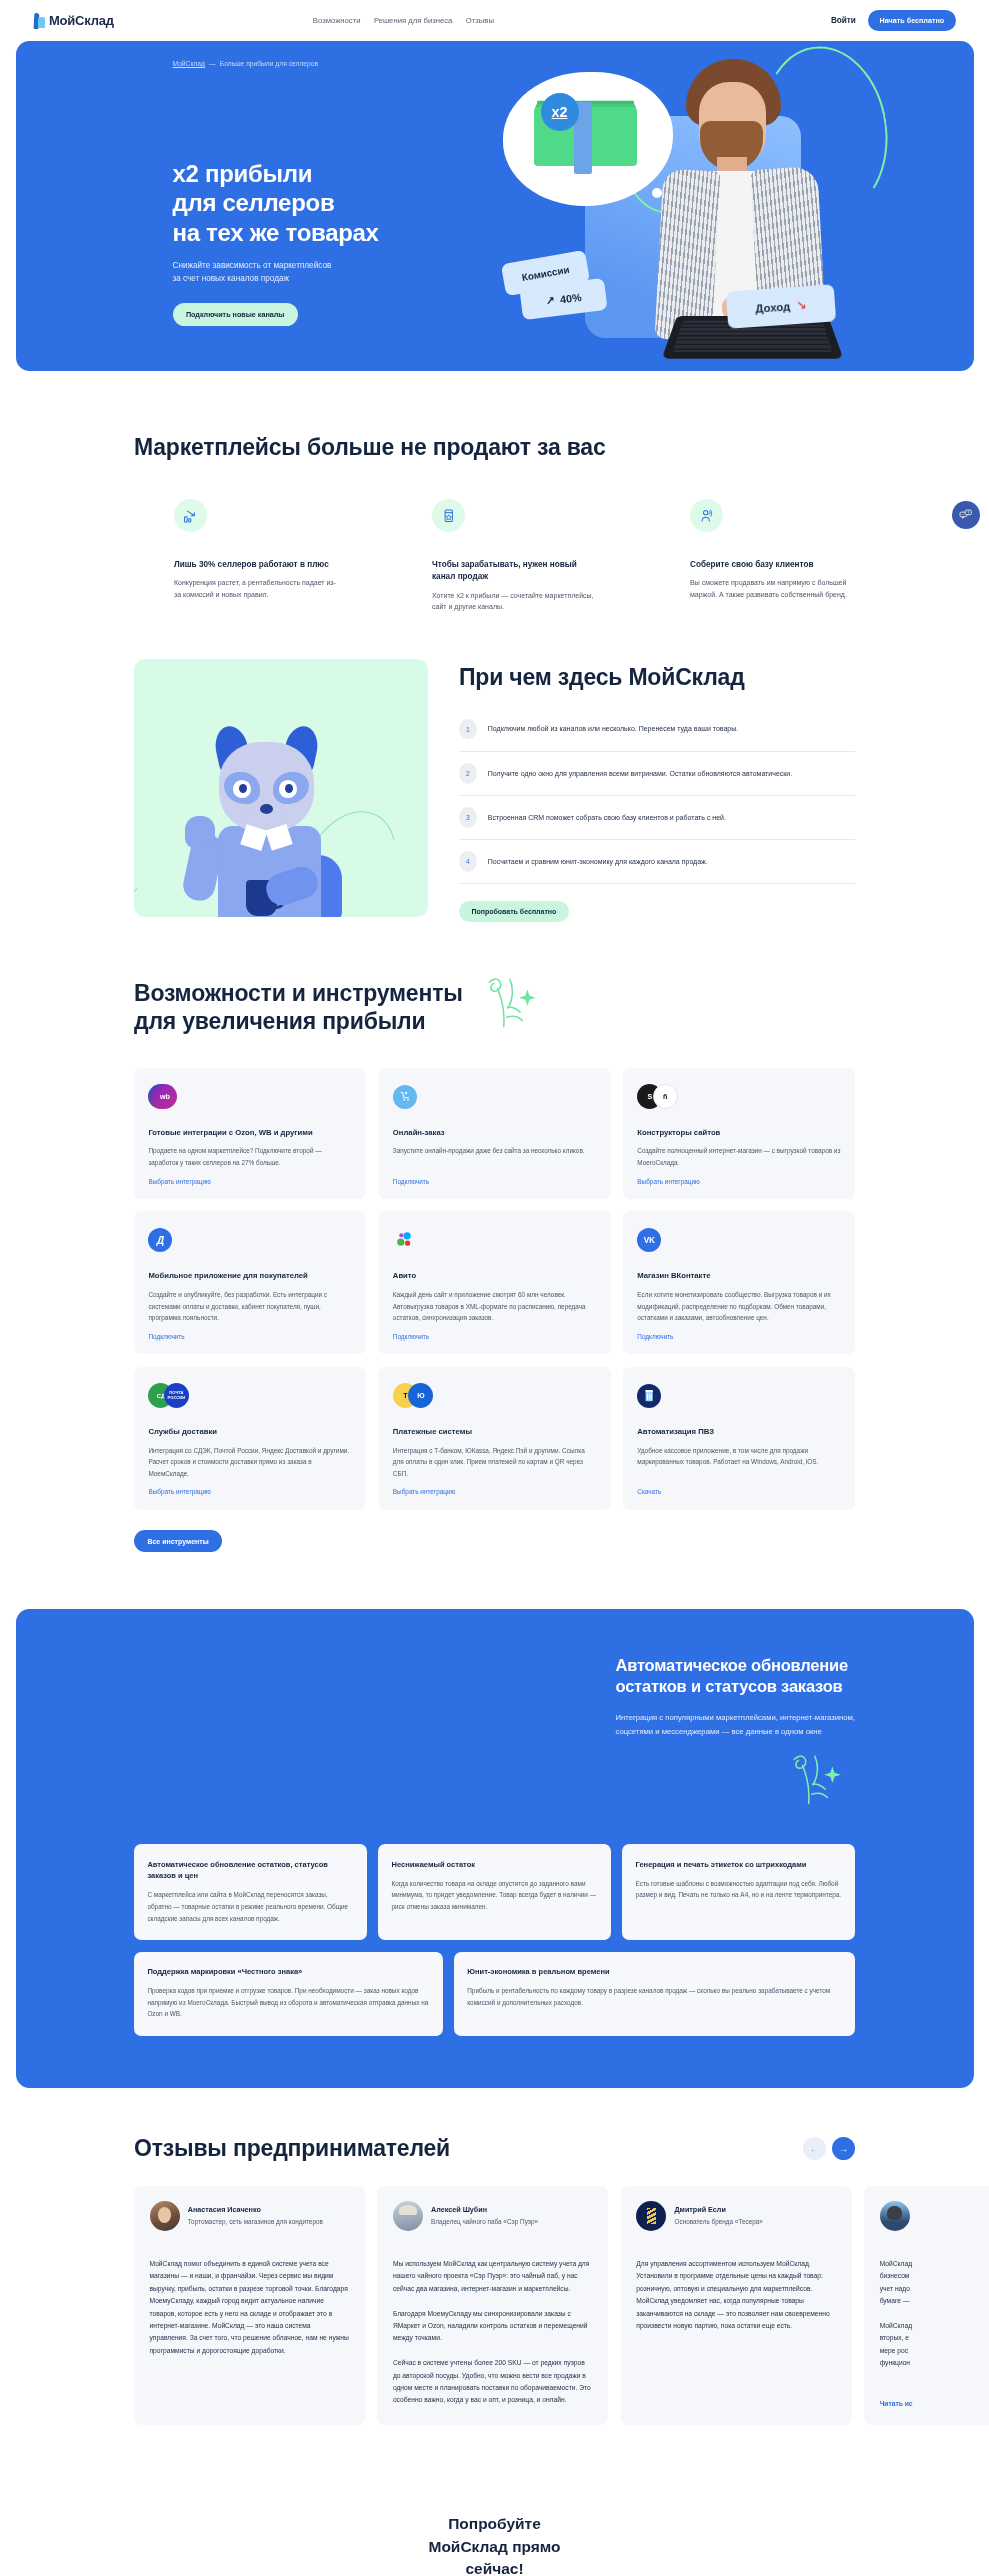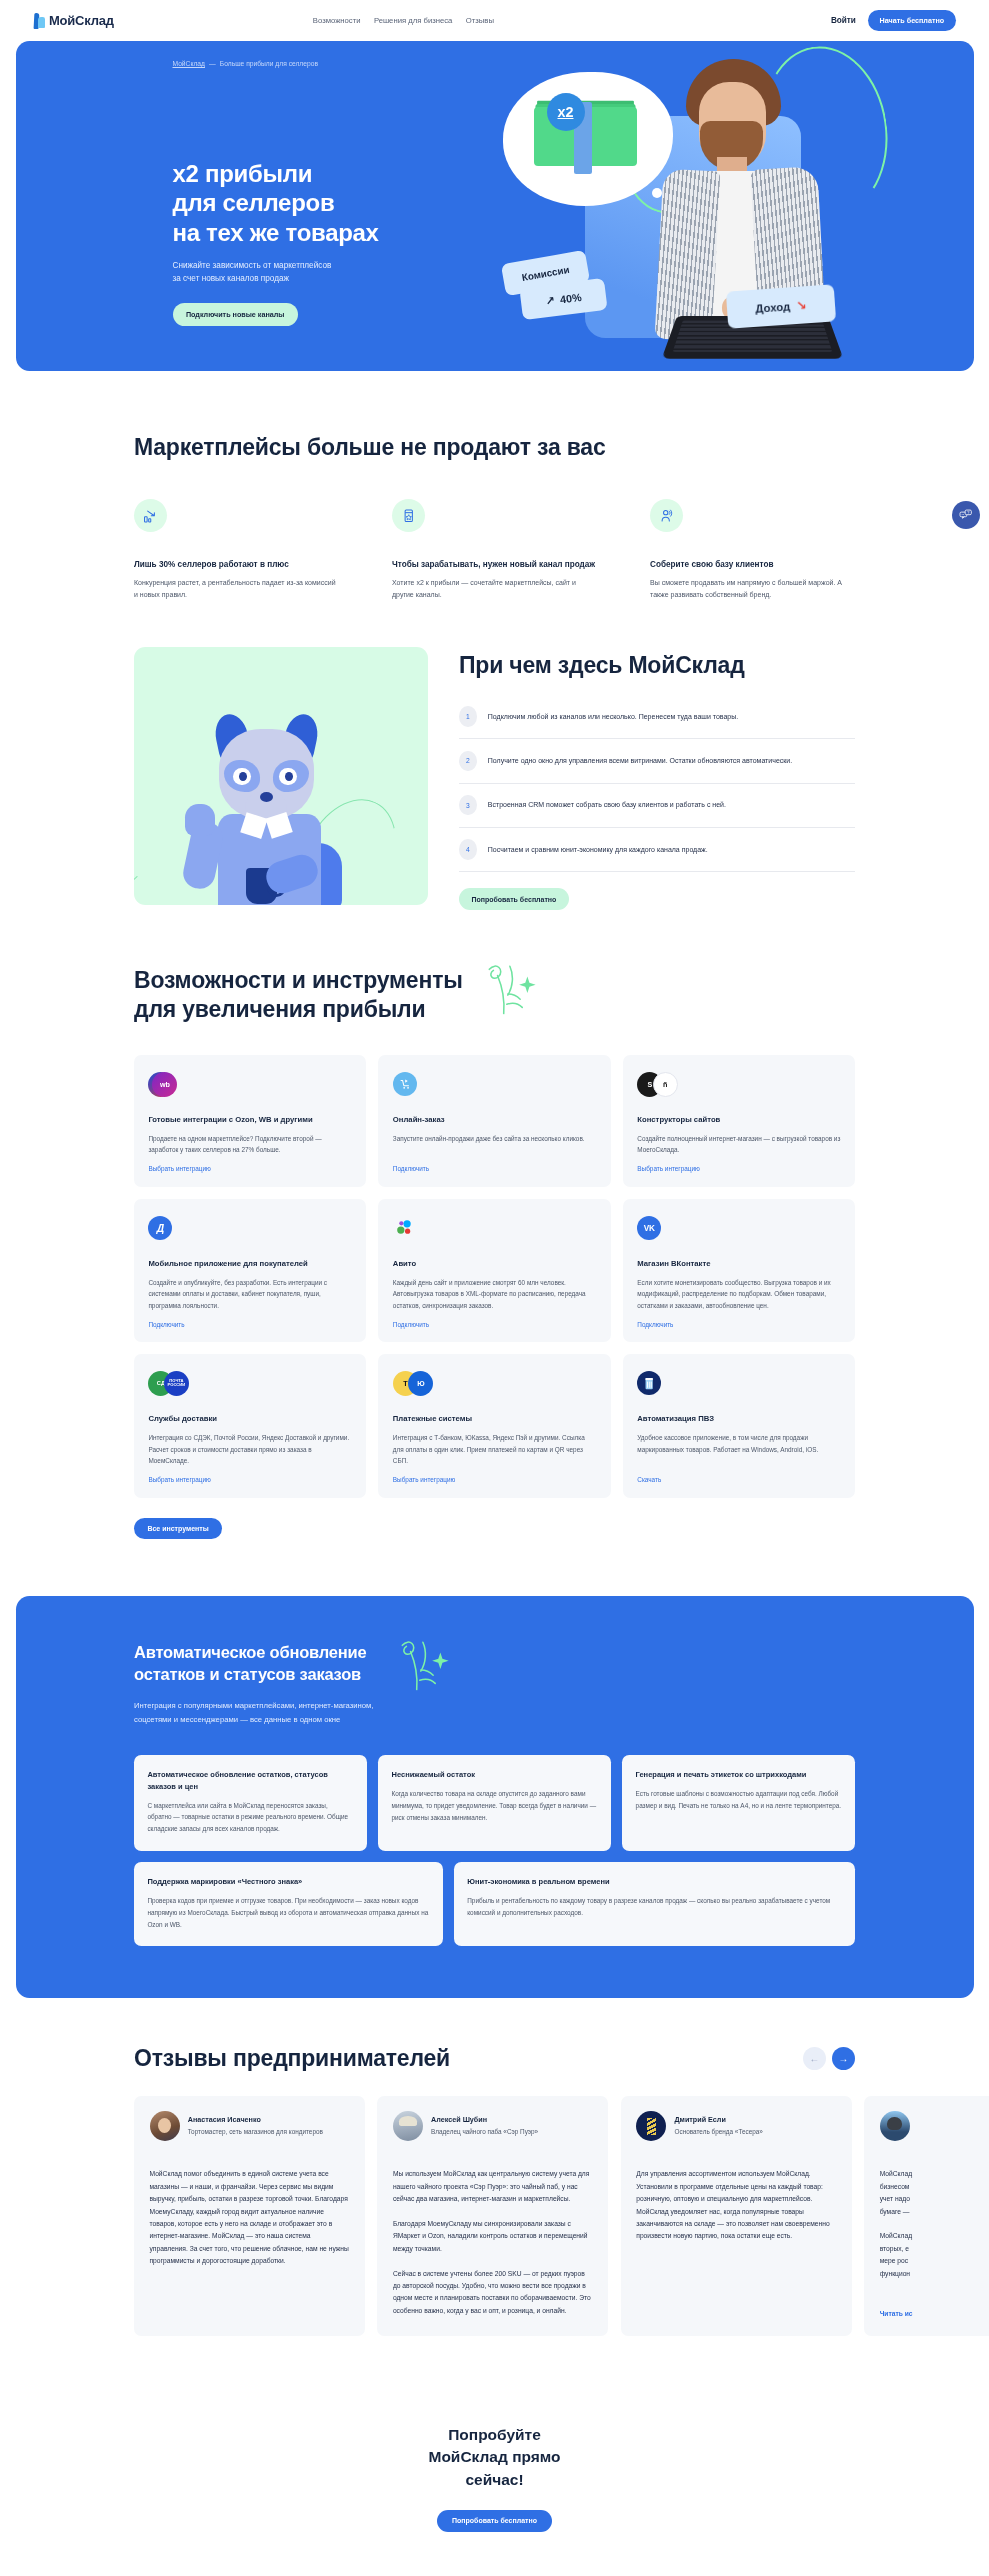--- a/index.html
+++ b/index.html
@@ -48,33 +48,33 @@
   .p-shirt-l{position:absolute;left:30px;top:116px;width:57px;height:170px;background:repeating-linear-gradient(92deg,#e9ebef 0 2.6px,#9aa3b0 2.6px 4.1px);border-radius:20.6px 6.2px 3.1px 10.3px;transform:rotate(3deg);}
   .p-shirt-r{position:absolute;left:126px;top:114px;width:67px;height:178px;background:repeating-linear-gradient(88deg,#e9ebef 0 2.6px,#9aa3b0 2.6px 4.1px);border-radius:8.2px 24px 11.3px 3.1px;transform:rotate(-3deg);}
   .p-hand{position:absolute;left:93px;top:242px;width:41px;height:24px;background:#e8bb9a;border-radius:11.3px;}
   .laptop{position:absolute;left:41px;top:253px;width:165px;height:57px;background:#1b1d24;border-radius:5.2px 5.2px 7.2px 7.2px;transform:perspective(206px) rotateX(42deg);}
   .laptop::after{content:"";position:absolute;left:8.2px;top:7.2px;right:8.2px;bottom:8.2px;background:repeating-linear-gradient(#2c2f3a 0 3.6px,#1b1d24 3.6px 5.7px);border-radius:2.1px;}
   .bubble{position:absolute;left:49px;top:31px;width:170px;height:134px;background:#fff;border-radius:50% 46% 52% 48%;}
   .bubble-dot1{position:absolute;left:198px;top:147px;width:10.3px;height:10.3px;background:#fff;border-radius:50%;}
   .cash{position:absolute;left:80px;top:57px;width:108px;height:77px;}
   .cash .bill{position:absolute;left:0;top:9.3px;width:103px;height:59px;background:#51d98a;border-radius:4.1px;box-shadow:0 -4.6px 0 -1.5px #44cb7c,0 -9.3px 0 -3.1px #3cbd72;}
   .cash .band{position:absolute;left:40px;top:4.1px;width:18.5px;height:72px;background:#6ba4e8;border-radius:2.1px;}
-  .x2badge{position:absolute;left:13px;top:-5.2px;width:38px;height:38px;border-radius:50%;background:#2f8ae0;color:#fff;display:flex;align-items:center;justify-content:center;font-size:14.4px;font-weight:700;text-decoration:underline;}
+  .x2badge{position:absolute;left:7px;top:-5.2px;width:38px;height:38px;border-radius:50%;background:#2f8ae0;color:#fff;display:flex;align-items:center;justify-content:center;font-size:14.4px;font-weight:700;text-decoration:underline;}
   .tag{position:absolute;background:#d7eafd;border-radius:7.2px;color:#16253f;font-weight:700;display:flex;align-items:center;justify-content:center;}
   .tag-komissii{left:49px;top:216px;width:85px;height:32px;font-size:9.8px;transform:rotate(-10deg);}
   .tag-40{left:67px;top:242px;width:85px;height:32px;font-size:10.8px;gap:5.2px;transform:rotate(-7deg);}
   .tag-dohod{left:273px;top:247px;width:108px;height:37px;font-size:11.3px;gap:6.2px;transform:rotate(-4deg);}
   .arr-up{color:#16253f;font-size:11.3px;}
   .arr-dn{color:#e8443a;font-size:12.4px;font-weight:700;}
 
   
   .sec-mkt{padding:62px 0 15.5px;}
   .h2{font-size:23px;font-weight:700;color:#16253f;letter-spacing:-0.2px;line-height:1.25;}
   .ben-row{display:flex;gap:53px;margin-top:37px;}
-  .ben{width:206px;}
+  .ben{width:206px;margin-left:40px;}
   .ben-ic{width:33px;height:33px;border-radius:50%;background:#ddfbe8;display:flex;align-items:center;justify-content:center;}
   .ben h3{margin-top:27px;font-size:8.2px;font-weight:700;line-height:1.5;color:#16253f;}
   .ben p{margin-top:6.2px;font-size:7px;line-height:1.65;color:#4d5769;}
 
   
   .chat-fab{position:absolute;right:9.3px;top:501px;width:28px;height:28px;border-radius:50%;background:#3a58ad;display:flex;align-items:center;justify-content:center;}
 
   
   .sec-why{padding:31px 0 20.6px;}
   .why-grid{display:flex;gap:31px;}
@@ -124,21 +124,21 @@
   .btn-all{background:#2f6fe4;color:#fff;border-radius:11.3px;font-size:7px;font-weight:600;padding:7.2px 13.4px;margin-top:20.6px;}
 
   
   .ic-circle{width:24px;height:24px;border-radius:50%;display:flex;align-items:center;justify-content:center;font-weight:700;color:#fff;font-size:7.7px;}
   .duo{position:relative;width:40px;height:25px;}
   .duo span{position:absolute;top:0;width:25px;height:25px;border-radius:50%;display:flex;align-items:center;justify-content:center;color:#fff;font-weight:700;font-size:7.2px;}
 
   
   .sec-auto{margin:26px 15.5px 0;background:#2f6fe4;border-radius:13.4px;padding:46px 0 52px;}
   .auto-inner{width:721px;margin:0 auto;}
-  .auto-head{display:flex;align-items:flex-start;gap:17.5px;}
+  .auto-head{display:flex;align-items:flex-end;gap:17.5px;flex-direction:column;}
   .h2-w{font-size:16.5px;font-weight:700;color:#fff;line-height:1.28;letter-spacing:-0.2px;}
   .auto-sub{margin-top:14.4px;font-size:7.7px;line-height:1.8;color:#e2ecff;}
   .auto-cards{display:grid;grid-template-columns:repeat(3,1fr);gap:11.3px;margin-top:28px;}
   .acard{background:#f6f8fb;border-radius:7.2px;padding:14.4px 13.4px 15.5px;}
   .acard h3{font-size:7.5px;font-weight:700;color:#16253f;line-height:1.55;}
   .acard p{margin-top:7.2px;font-size:6.4px;line-height:1.85;color:#4d5769;}
   .auto-cards2{display:grid;grid-template-columns:2fr 2.6fr;gap:11.3px;margin-top:11.3px;}
 
   
   .sec-rev{padding:46px 0 31px;overflow:hidden;}

